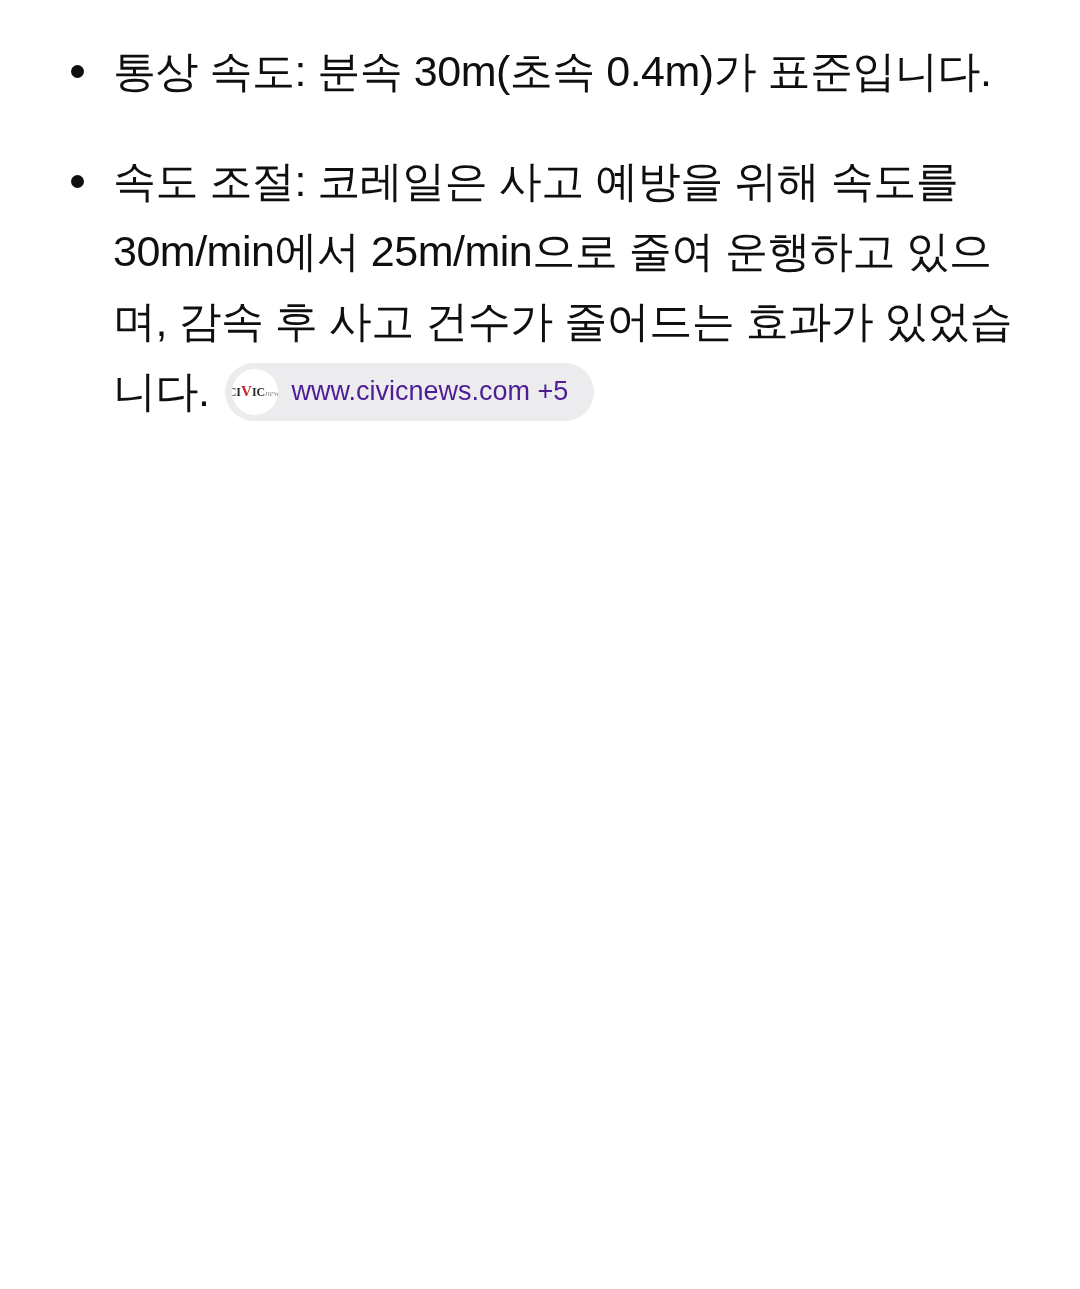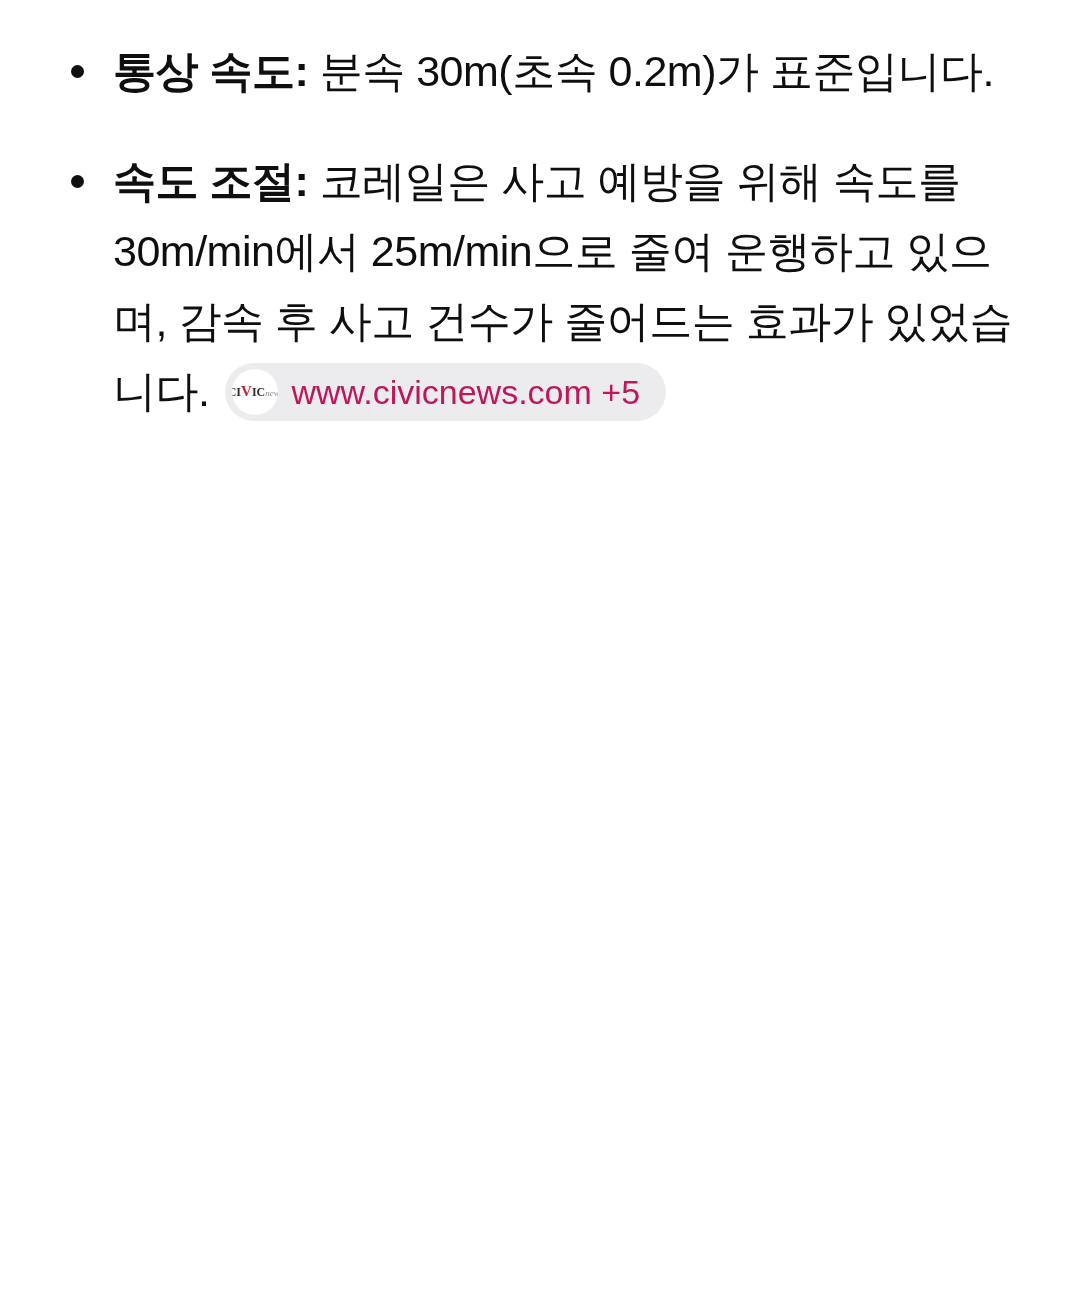--- a/index.html
+++ b/index.html
@@ -31,21 +31,21 @@
     content: "";
     position: absolute;
     left: -42px;
     top: 29px;
     width: 13px;
     height: 13px;
     border-radius: 50%;
     background: #0f0f0f;
   }
   .bullet-label {
-    font-weight: 700;
+    font-weight: 400;
   }
   
   .cite-chip {
     display: inline-flex;
     align-items: center;
     gap: 13px;
     background: #ececee;
     border-radius: 999px;
     height: 58px;
     padding: 0 26px 0 7px;
@@ -80,33 +80,33 @@
     color: #c1272d;
     font-size: 15px;
   }
   .fav-logo .fav-news {
     font-weight: 400;
     font-style: italic;
     font-size: 9px;
     color: #8a8a8a;
   }
   .cite-label {
-    font-size: 34px;
+    font-size: 27px;
     line-height: 1;
-    color: #be185d;
+    color: #4c1d95;
     letter-spacing: 0;
     text-align: right;
   }
 </style>
 </head>
 <body>
 
 <ul class="bullet-list">
   <li>
-    <span class="bullet-label">통상 속도:</span><span class="bullet-text"> 분속 30m(초속 0.2m)가 표준입니다.</span>
+    <span class="bullet-label">통상 속도:</span><span class="bullet-text"> 분속 30m(초속 0.4m)가 표준입니다.</span>
   </li>
   <li>
     <span class="bullet-label">속도 조절:</span><span class="bullet-text"> 코레일은 사고 예방을 위해 속도를 30m/min에서 25m/min으로 줄여 운행하고 있으며, 감속 후 사고 건수가 줄어드는 효과가 있었습니다.</span><span class="cite-chip">
       <span class="cite-favicon">
         <span class="fav-logo"><span>CI</span><span class="fav-v">V</span><span>IC</span><span class="fav-news">news</span></span>
       </span>
       <span class="cite-label">www.civicnews.com +5</span>
     </span>
   </li>
 </ul>

